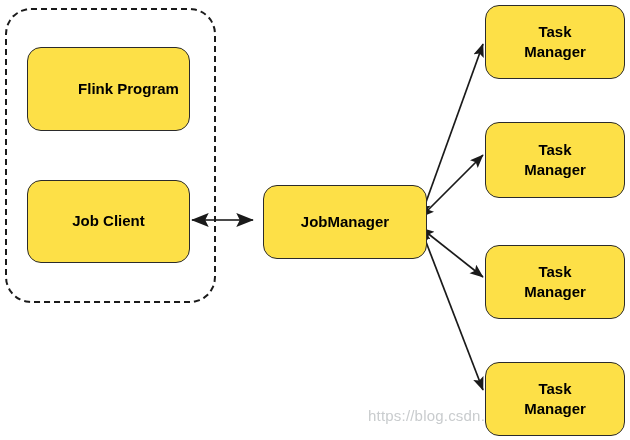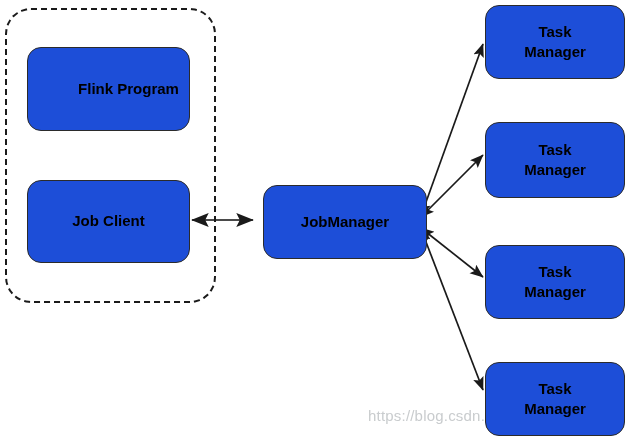--- a/index.html
+++ b/index.html
@@ -20,21 +20,21 @@
   .svg-layer {
     position: absolute;
     left: 0;
     top: 0;
     width: 630px;
     height: 440px;
   }
   .node {
     position: absolute;
     box-sizing: border-box;
-    background: #1d4ed8;
+    background: #fde047;
     border: 1.6px solid #2b2b2b;
     border-radius: 14px;
     display: flex;
     align-items: center;
     justify-content: center;
     text-align: center;
     color: #000000;
     font-weight: bold;
     font-size: 15px;
     line-height: 1.35;

